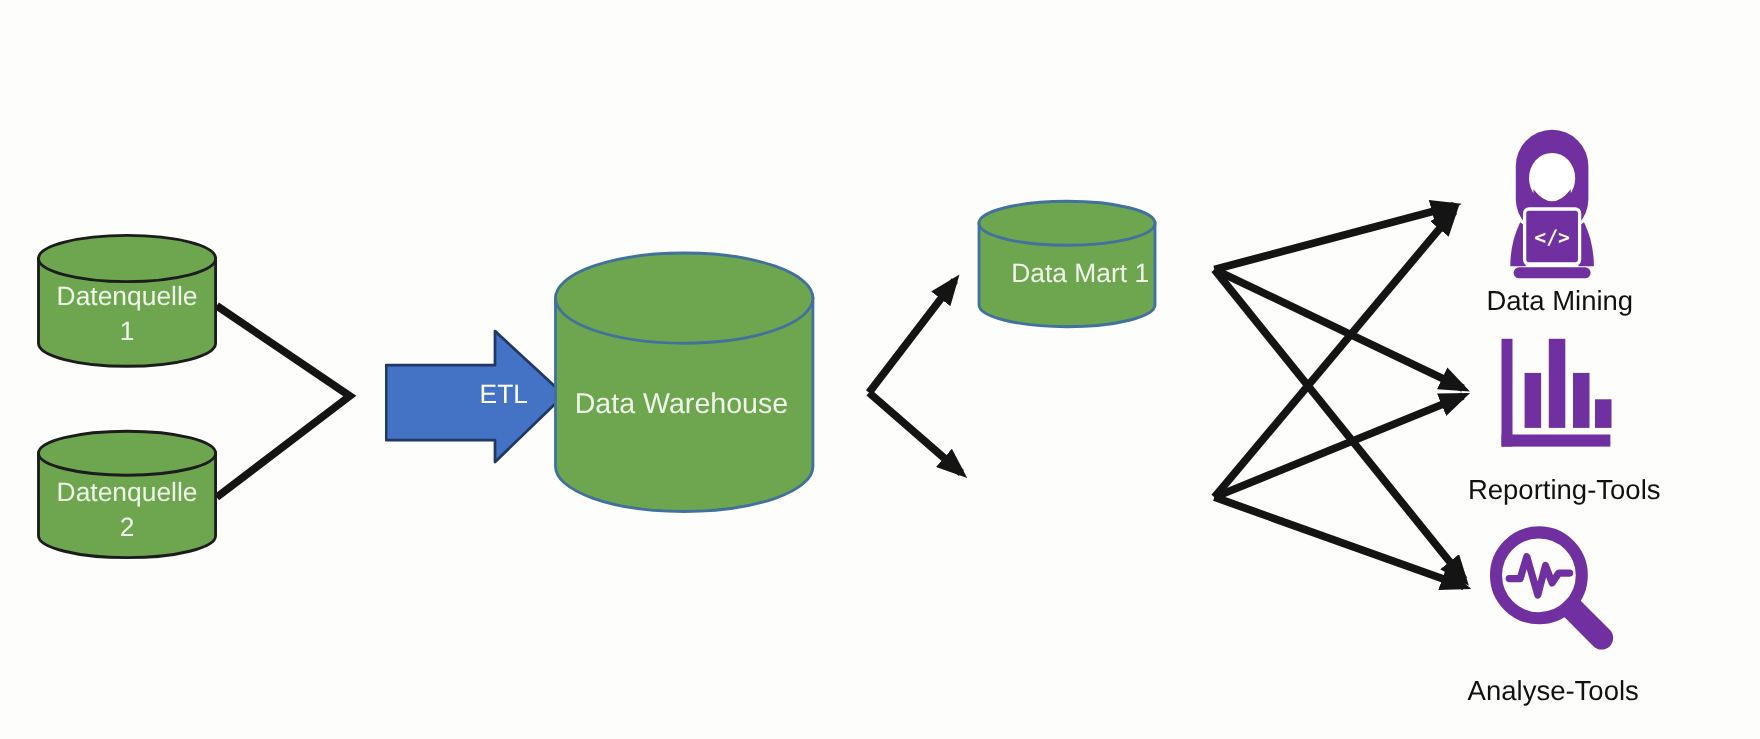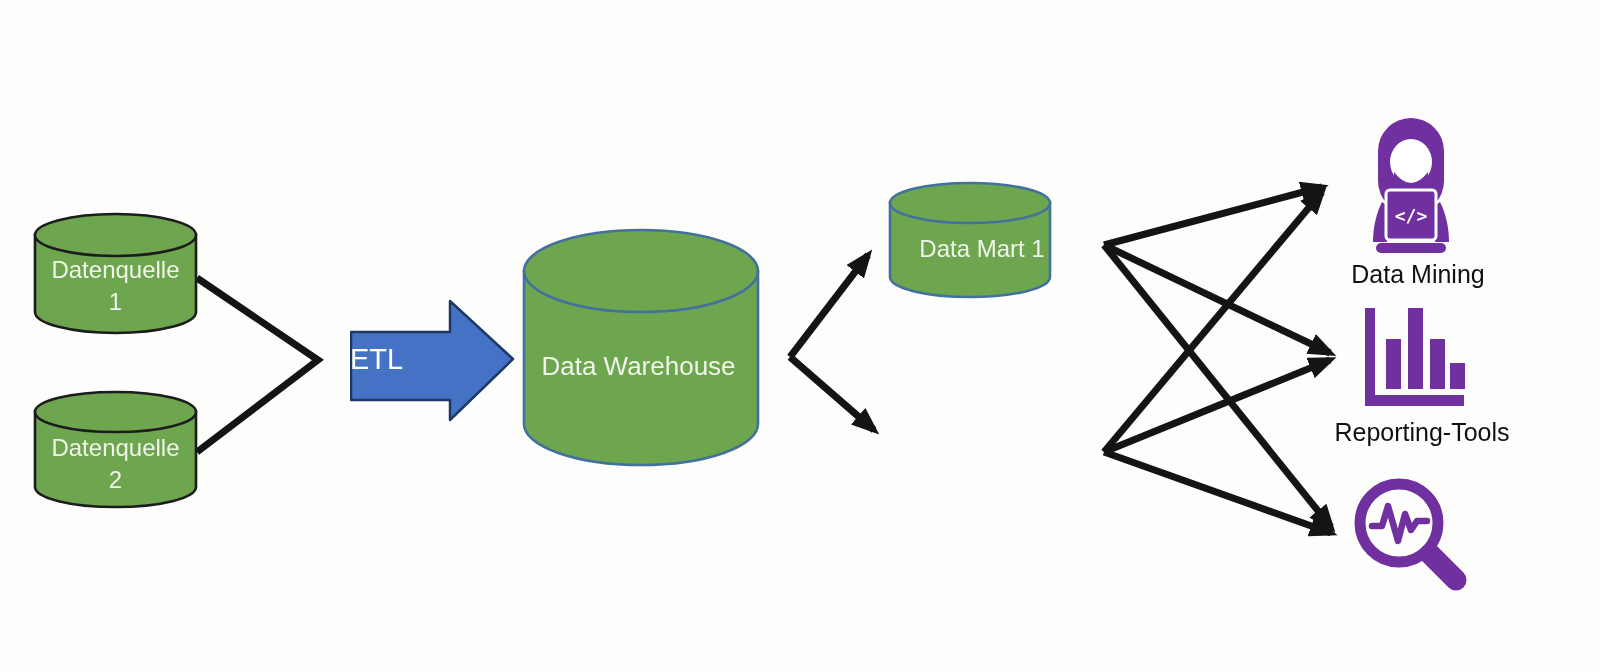--- a/index.html
+++ b/index.html
@@ -16,22 +16,22 @@
   .cyl-label{
     position:absolute;left:0;right:0;
     text-align:center;
     color:#f0f5ea;
     pointer-events:none;
   }
   .cyl-label.small{font-size:24px;line-height:32px;}
   .cyl-label.big{font-size:26px;line-height:32px;}
   .etl-label{
     position:absolute;left:0;top:44px;width:130px;
-    text-align:left;color:#ffffff;
-    font-size:29px;line-height:34px;
+    text-align:right;color:#ffffff;
+    font-size:24px;line-height:34px;
   }
   .tool-label{
     position:absolute;width:260px;
     text-align:center;
     color:#111111;
     font-size:25px;line-height:33px;
   }
 </style>
 </head>
 <body>
@@ -79,21 +79,21 @@
     </div>
   </div>
 
   <div class="node" style="left:350px;top:298px;width:168px;height:128px">
     <svg width="168" height="128" viewBox="0 0 168 128">
       <polygon points="1,34 100,34 100,3 163,61 100,122 100,102 1,102" fill="#4472c4" stroke="#1f3864" stroke-width="2.5" stroke-linejoin="round"></polygon>
     </svg>
     <div class="etl-label">ETL</div>
   </div>
 
-  <div class="node" style="left:522px;top:228px;width:233px;height:239px">
+  <div class="node" style="left:503px;top:228px;width:233px;height:239px">
     <svg width="238" height="239" viewBox="0 0 238 239">
       <path d="M2,43 L2,196 A117,41 0 0 0 236,196 L236,43 Z" fill="#6ea650" stroke="#41719c" stroke-width="2.6"></path>
       <ellipse cx="119" cy="43" rx="117" ry="41" fill="#6ea650" stroke="#41719c" stroke-width="2.6"></ellipse>
     </svg>
     <div class="cyl-label big" style="top:122px">
       <div>Data Warehouse</div>
     </div>
   </div>
 
   <div class="node" style="left:888px;top:181px;width:188px;height:119px">
@@ -128,23 +128,24 @@
       <g fill="#7030a0">
         <rect x="3" y="6" width="10" height="98"></rect>
         <rect x="3" y="93" width="99" height="11"></rect>
         <rect x="24" y="37" width="15" height="50"></rect>
         <rect x="46" y="6" width="15" height="81"></rect>
         <rect x="68" y="37" width="15" height="50"></rect>
         <rect x="88" y="61" width="15" height="26"></rect>
       </g>
     </svg>
   </div>
-  <div class="tool-label" style="left:1292px;top:416px">Reporting-Tools</div>
+  <div class="tool-label" style="left:1292px;top:430px">Reporting-Tools</div>
 
   <div class="node" style="left:1350px;top:474px;width:126px;height:130px">
     <svg width="126" height="130" viewBox="0 0 126 130">
       <circle cx="49" cy="49" r="39" fill="none" stroke="#7030a0" stroke-width="11"></circle>
       <line x1="80" y1="80" x2="106" y2="106" stroke="#7030a0" stroke-width="21" stroke-linecap="round"></line>
       <polyline points="22,52 32,52 38,32 48,67 55,40 61,56 67,47 77,47" fill="none" stroke="#7030a0" stroke-width="6.5" stroke-linejoin="round" stroke-linecap="round"></polyline>
     </svg>
   </div>
+  <div class="tool-label" style="left:1282px;top:612px">Analyse-Tools</div>
 
 </div>
 
 </body></html>

